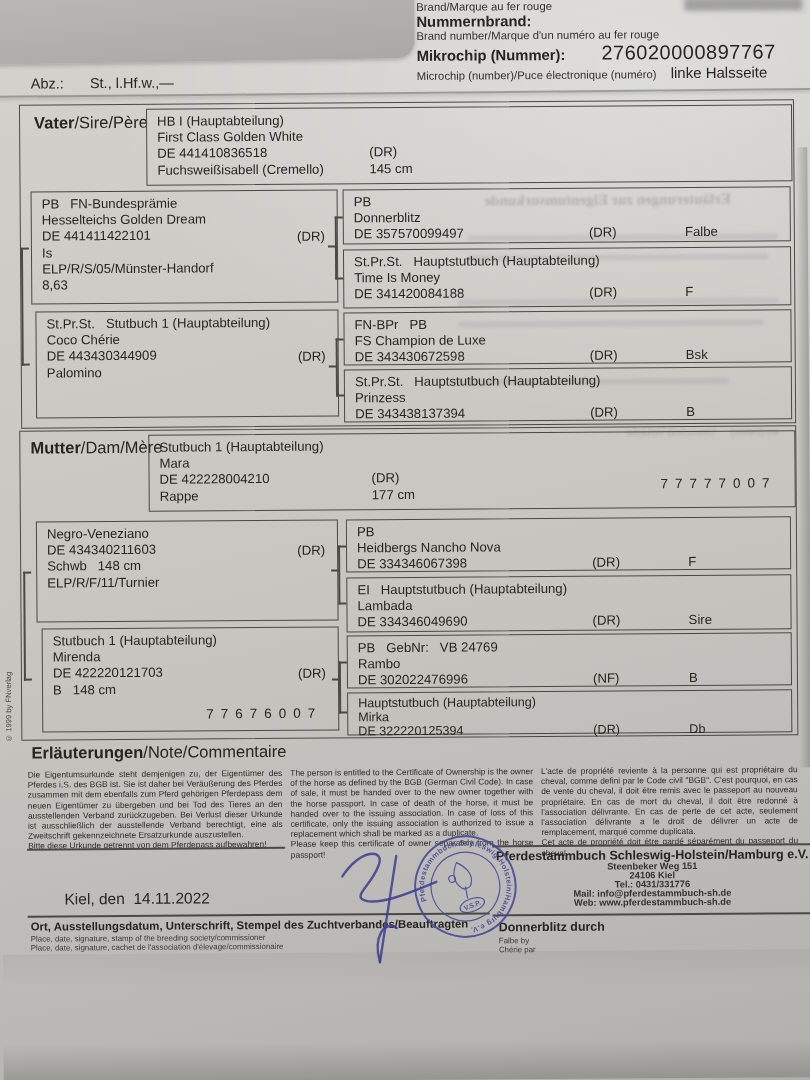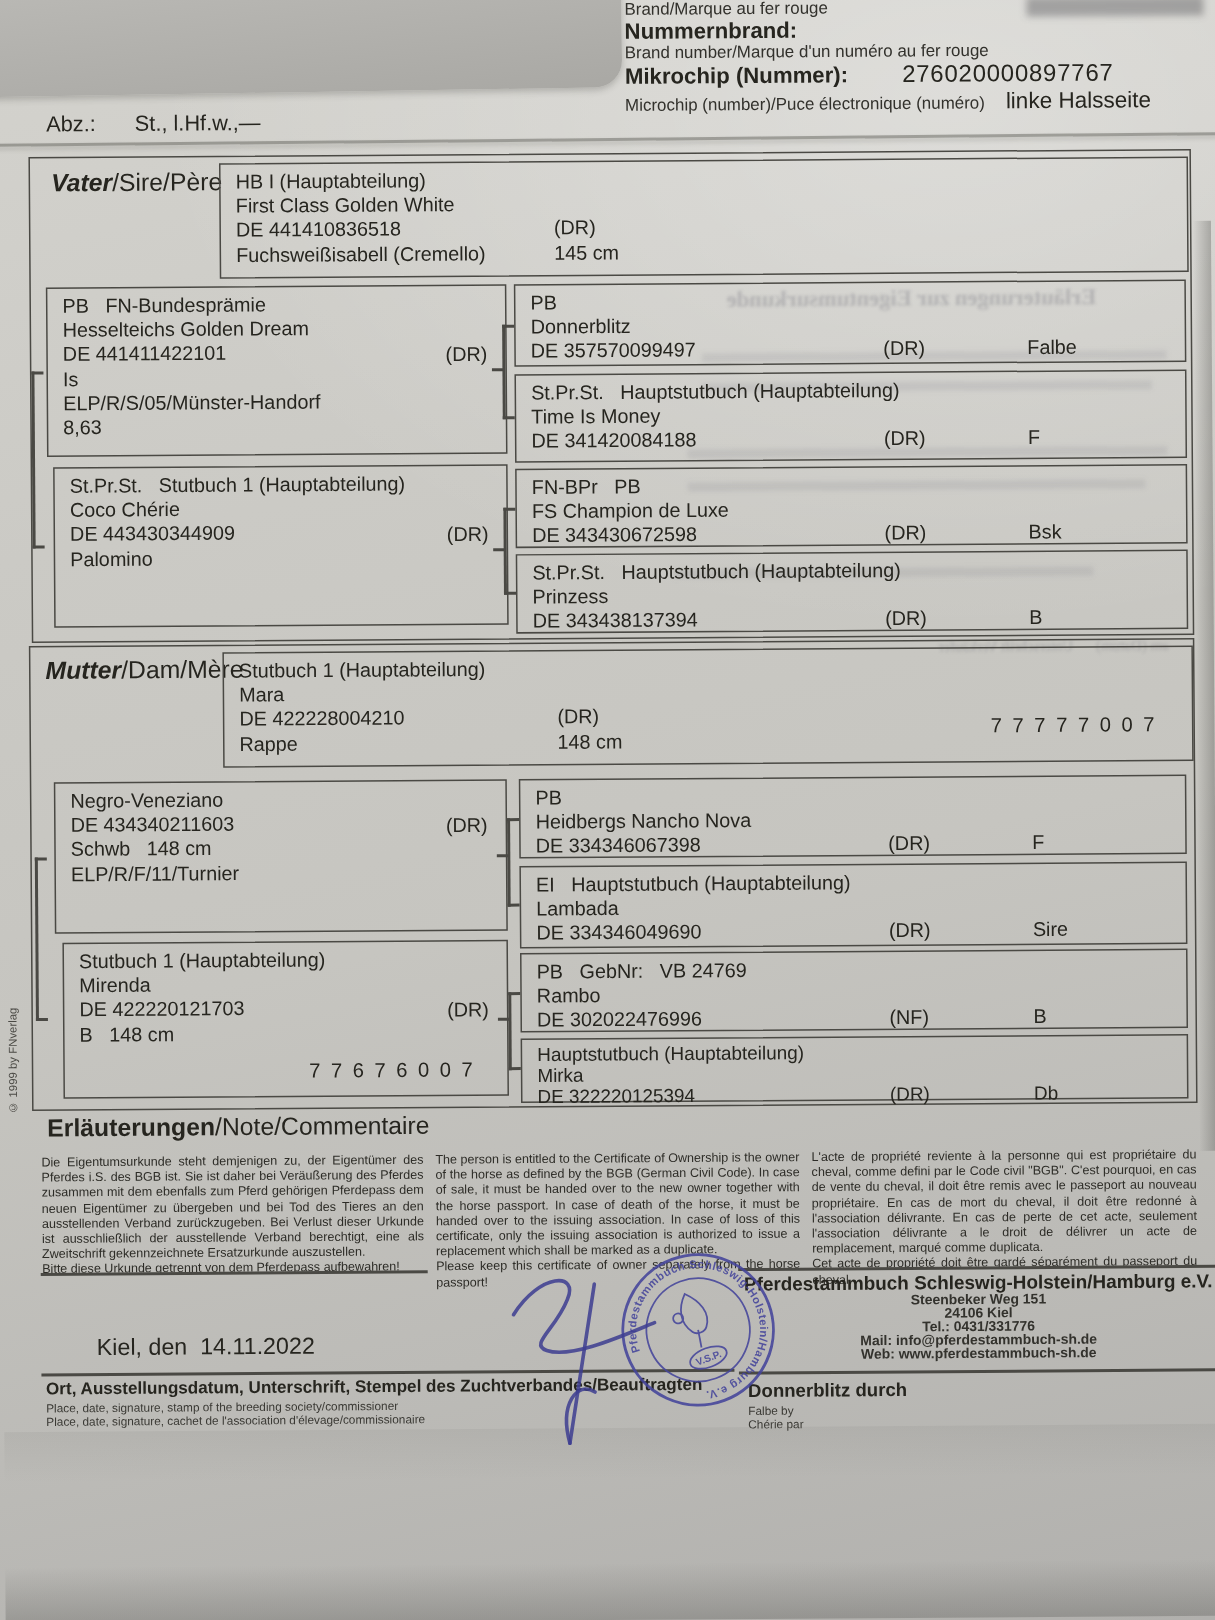--- a/index.html
+++ b/index.html
@@ -25,28 +25,28 @@
   .ghost{position:absolute;font-family:"Liberation Serif","DejaVu Serif",serif;
     color:rgba(55,55,75,.22);transform:scaleX(-1);filter:blur(1px);}
   .ghost-bar{position:absolute;background:rgba(70,70,90,.10);filter:blur(1.6px);}
   .smudge{position:absolute;left:688px;top:0;width:118px;height:13px;
     background:rgba(40,40,48,.32);filter:blur(2.4px);}
   
   .hdr{position:absolute;left:420px;top:1px;width:388px;}
   .cap{font-size:11.3px;line-height:13px;color:#32312c;}
   .lbl{font-size:14.8px;font-weight:700;line-height:16px;}
   .hline{display:flex;align-items:baseline;}
-  .chipval{font-size:16px;letter-spacing:.5px;margin-left:36px;}
+  .chipval{font-size:20px;letter-spacing:.5px;margin-left:36px;}
   .chiploc{font-size:15px;margin-left:14px;}
   .abz{position:absolute;left:34px;top:73px;font-size:14.5px;}
   .abz .v{margin-left:22px;}
   
   .sect{position:absolute;border:1.8px solid #4a4944;}
   .seclabel{position:absolute;font-size:16.5px;}
-  .seclabel b{font-weight:700;font-style:italic;}
+  .seclabel b{font-weight:700;}
   .seclabel span{font-weight:500;margin-top:34px;}
   .pbox{position:absolute;border:1.6px solid #4a4944;padding:4px 10px 3px;
     font-size:13.2px;line-height:16.2px;box-sizing:border-box;}
   .row{display:flex;}
   .reg{width:235px;flex:none;}
   .regm{width:212px;flex:none;}
   .breed{width:96px;flex:none;}
   .breed-abs{position:absolute;right:12px;}
   .code{position:absolute;letter-spacing:7px;font-size:13.5px;}
   .brk{position:absolute;width:8px;border:2px solid #4a4944;border-right:none;box-sizing:border-box;}
@@ -207,21 +207,21 @@
 
       <div class="pbox" style="left:128px;top:4px;width:647px;height:77px;">
         <div data-bind="pedigree.dam.l1">Stutbuch 1 (Hauptabteilung)</div>
         <div data-bind="pedigree.dam.name">Mara</div>
         <div class="row">
           <span class="regm" data-bind="pedigree.dam.reg">DE 422228004210</span>
           <span data-bind="pedigree.dam.breed">(DR)</span>
         </div>
         <div class="row">
           <span class="regm" data-bind="pedigree.dam.color">Rappe</span>
-          <span data-bind="pedigree.dam.height">148 cm</span>
+          <span data-bind="pedigree.dam.height">177 cm</span>
         </div>
         <span class="code" style="right:18px;top:44px;" data-bind="pedigree.dam.code">77777007</span>
       </div>
 
       <div class="pbox" style="left:15px;top:90px;width:302px;height:101px;">
         <div data-bind="pedigree.dam_sire.l1">Negro-Veneziano</div>
         <div data-bind="pedigree.dam_sire.reg">DE 434340211603</div>
         <span class="breed-abs" style="top:22px;" data-bind="pedigree.dam_sire.breed">(DR)</span>
         <div data-bind="pedigree.dam_sire.l3">Schwb   148 cm</div>
         <div data-bind="pedigree.dam_sire.l4">ELP/R/F/11/Turnier</div>

